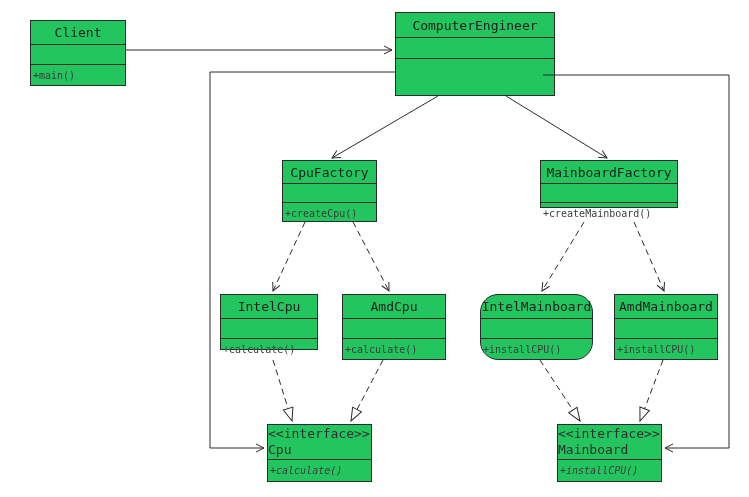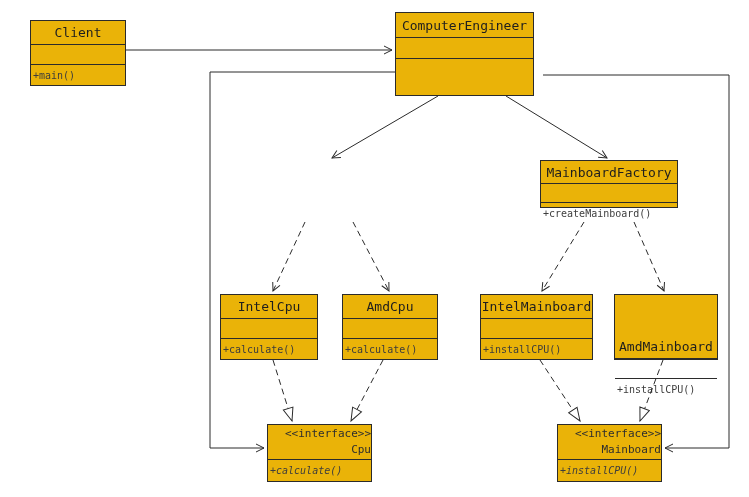--- a/index.html
+++ b/index.html
@@ -1,30 +1,30 @@
 <!DOCTYPE html>
 <html><head>
 <meta charset="utf-8">
 <style>
   html,body{margin:0;padding:0;background:#ffffff;}
   #canvas{
     position:relative;width:749px;height:497px;background:#ffffff;overflow:hidden;
     font-family:"DejaVu Sans Mono","Liberation Mono",monospace;
   }
   .uml-class{
-    position:absolute;box-sizing:border-box;background:#eab308;
+    position:absolute;box-sizing:border-box;background:#22c55e;
     border:1px solid #2b2b2b;z-index:2;
   }
   .uml-title{
     text-align:center;font-size:13px;color:#1e1e1e;
     display:flex;align-items:center;justify-content:center;
     white-space:nowrap;overflow:visible;
   }
   .uml-stereo-wrap{
-    text-align:right;font-size:11px;color:#2e2e2e;line-height:16px;
+    text-align:left;font-size:13px;color:#2e2e2e;line-height:16px;
     padding-top:1px;white-space:nowrap;
   }
   .uml-attrs{border-top:1px solid #2b2b2b;}
   .uml-methods{
     border-top:1px solid #2b2b2b;font-size:10px;color:#3d3d3d;
     padding:2px 1px 8px 2px;line-height:17px;white-space:nowrap;
   }
   .uml-methods.italic{font-style:italic;}
   #connectors{position:absolute;left:0;top:0;z-index:5;pointer-events:none;}
   #watermark{
@@ -67,62 +67,69 @@
   </svg>
 
   <div class="uml-class" style="left:30px;top:20px;width:96px;height:66px;">
     <div class="uml-title" style="height:23px;">Client</div>
     <div class="uml-attrs" style="height:19px;"></div>
     <div class="uml-methods">
       <div>+main()</div>
     </div>
   </div>
 
-  <div class="uml-class" style="left:395px;top:12px;width:139px;height:84px;">
+  <div class="uml-class" style="left:395px;top:12px;width:160px;height:84px;">
     <div class="uml-title" style="height:24px;">ComputerEngineer</div>
     <div class="uml-attrs" style="height:20px;"></div>
     <div class="uml-methods">
     </div>
   </div>
 
+  <div class="uml-class" style="left:282px;top:160px;width:95px;height:62px;">
+    <div class="uml-title" style="height:22px;">CpuFactory</div>
+    <div class="uml-attrs" style="height:18px;"></div>
+    <div class="uml-methods">
+      <div>+createCpu()</div>
+    </div>
+  </div>
 
   <div class="uml-class" style="left:540px;top:160px;width:138px;height:48px;">
     <div class="uml-title" style="height:22px;">MainboardFactory</div>
     <div class="uml-attrs" style="height:18px;"></div>
     <div class="uml-methods">
       <div>+createMainboard()</div>
     </div>
   </div>
 
-  <div class="uml-class" style="left:220px;top:294px;width:98px;height:66px;">
+  <div class="uml-class" style="left:220px;top:294px;width:98px;height:56px;">
     <div class="uml-title" style="height:23px;">IntelCpu</div>
     <div class="uml-attrs" style="height:19px;"></div>
     <div class="uml-methods">
       <div>+calculate()</div>
     </div>
   </div>
 
-  <div class="uml-class" style="left:342px;top:294px;width:96px;height:66px;">
+  <div class="uml-class" style="left:342px;top:294px;width:104px;height:66px;">
     <div class="uml-title" style="height:23px;">AmdCpu</div>
     <div class="uml-attrs" style="height:19px;"></div>
     <div class="uml-methods">
       <div>+calculate()</div>
     </div>
   </div>
 
-  <div class="uml-class" style="left:480px;top:294px;width:113px;height:66px;">
+  <div class="uml-class" style="left:480px;top:294px;width:113px;height:66px;border-radius:18px;">
     <div class="uml-title" style="height:23px;">IntelMainboard</div>
     <div class="uml-attrs" style="height:19px;"></div>
     <div class="uml-methods">
       <div>+installCPU()</div>
     </div>
   </div>
 
   <div class="uml-class" style="left:614px;top:294px;width:104px;height:66px;">
-    <div class="uml-title" style="height:23px;margin-top:40px;">AmdMainboard</div>
+    <div class="uml-title" style="height:23px;">AmdMainboard</div>
     <div class="uml-attrs" style="height:19px;"></div>
     <div class="uml-methods">
       <div>+installCPU()</div>
     </div>
   </div>
 
   <div class="uml-class" style="left:267px;top:424px;width:105px;height:58px;">
     <div class="uml-stereo-wrap" style="height:33px;">
       <div>&lt;&lt;interface&gt;&gt;</div>
       <div>Cpu</div>

